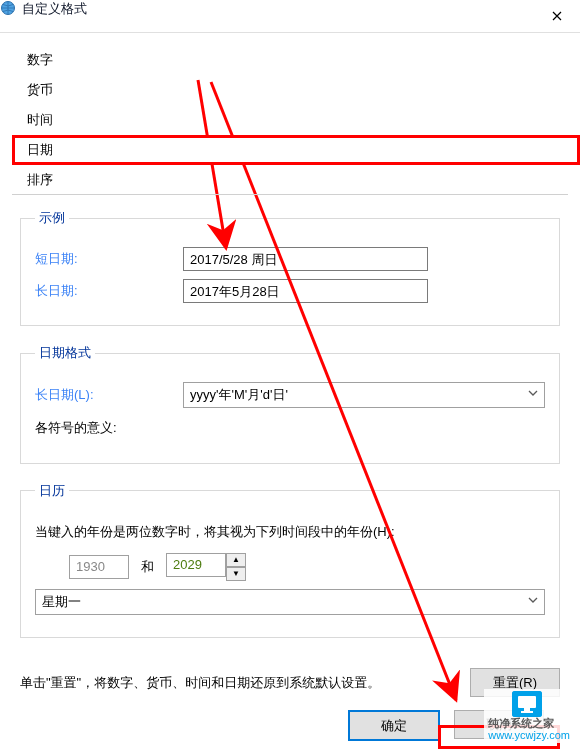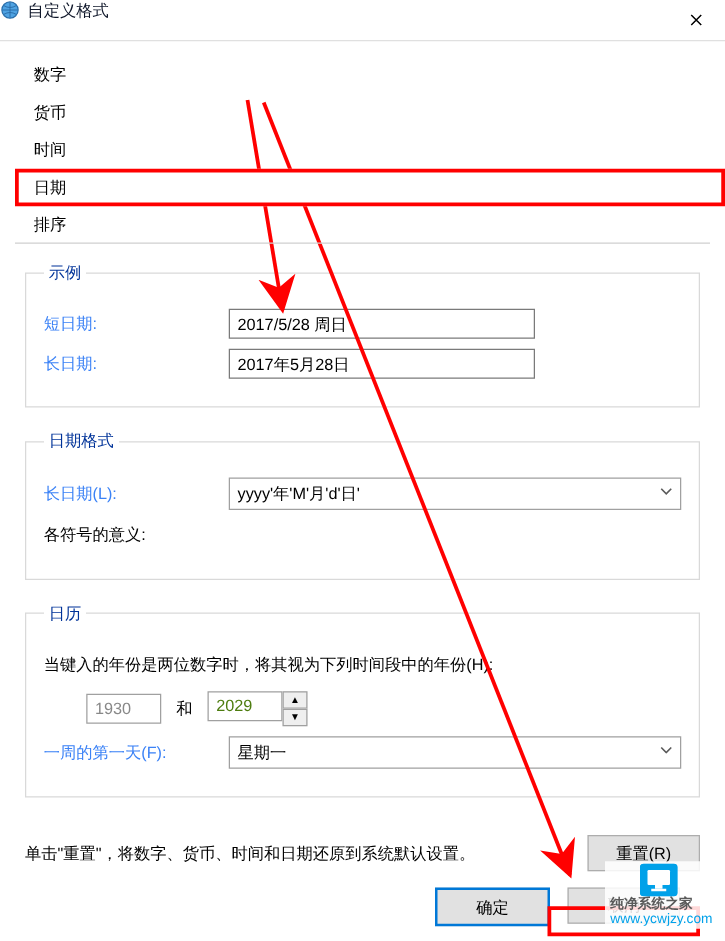--- a/index.html
+++ b/index.html
@@ -248,21 +248,20 @@
       <span style="margin:0 12px">和</span>
       <div class="spin">
         <input style="color: #4d7c0f;" value="2029">
         <div class="btns">
           <div>▲</div>
           <div>▼</div>
         </div>
       </div>
     </div>
     <div class="row">
-      <div class="lbl">一周的第一天(F):</div>
       <div class="combo plain">
         <span>星期一</span>
         <span class="chev">
           <svg width="10" height="6" viewBox="0 0 10 6">
               <path d="M1 1 L5 5 L9 1" stroke="#5a5a5a" fill="none" stroke-width="1.3"></path>
             </svg>
         </span>
       </div>
     </div>
   </fieldset>

